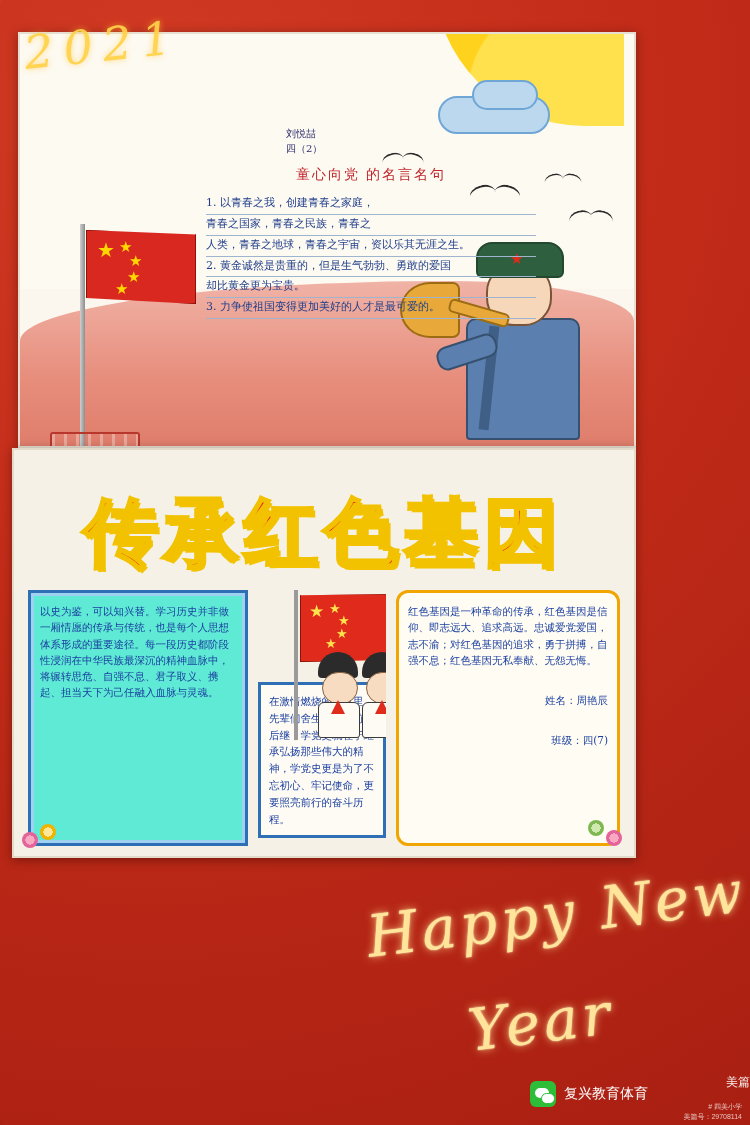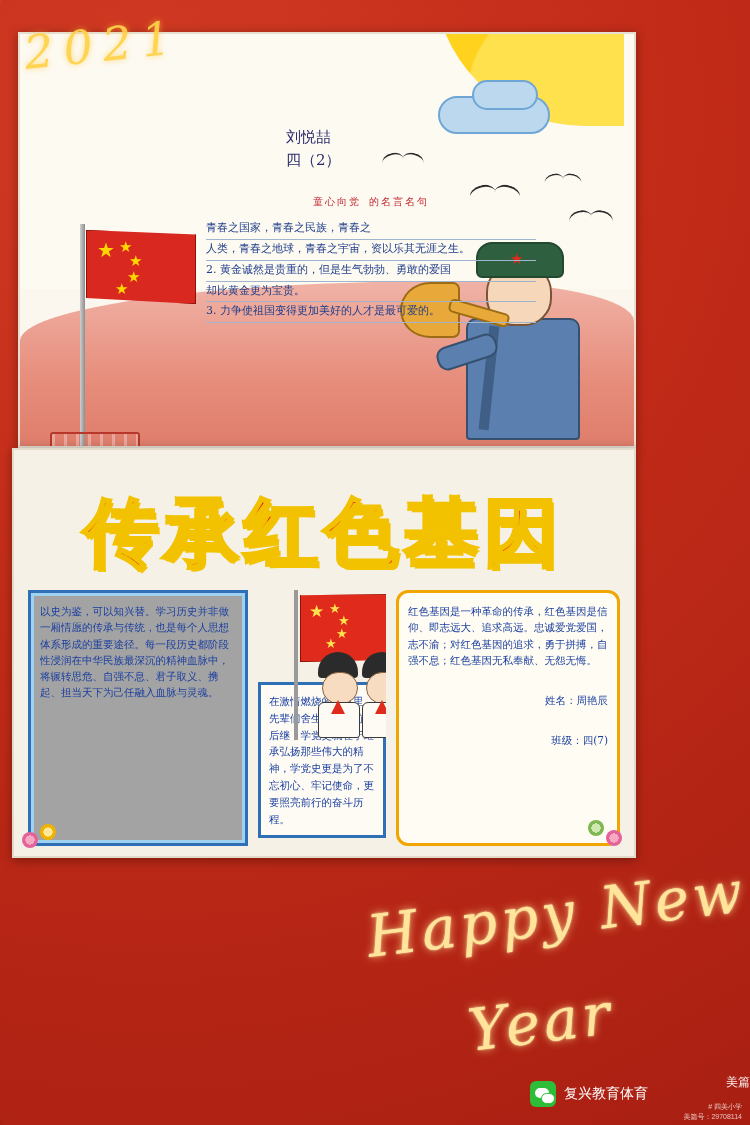--- a/index.html
+++ b/index.html
@@ -115,24 +115,24 @@
   .bg-strap{position:absolute;left:60px;top:96px;width:10px;height:104px;background:#3f5f86;transform:rotate(6deg);}
   .bg-arm{position:absolute;left:12px;top:110px;width:58px;height:20px;background:#5b7fae;border:2px solid #36516f;border-radius:10px;transform:rotate(-18deg);}
   .bugle{position:absolute;left:-24px;top:52px;width:104px;height:52px;}
   .bugle-bell{position:absolute;left:0;top:0;width:56px;height:52px;background:#e8a93a;border:2px solid #9c6c12;border-radius:50% 12% 12% 50%/50% 12% 12% 50%;}
   .bugle-tube{position:absolute;left:48px;top:24px;width:58px;height:10px;background:#e8a93a;border:2px solid #9c6c12;border-radius:5px;transform:rotate(16deg);}
 
   
   .p1-text{
     position:absolute;left:186px;top:92px;width:330px;
   }
-  .p1-name{font-family:"DejaVu Serif",serif;font-size:15px;color:#2b2b6b;text-align:left;margin-left:80px;line-height:1.5;}
+  .p1-name{font-family:"DejaVu Serif",serif;font-size:10px;color:#2b2b6b;text-align:left;margin-left:80px;line-height:1.5;}
   .p1-title{
-    text-align:center;font-family:Liberation Mono, monospace;font-size:10px;color:#c0272d;
-    margin-top:24px;letter-spacing:2px;
+    text-align:center;font-family:Liberation Sans, sans-serif;font-size:14px;color:#c0272d;
+    margin-top:10px;letter-spacing:2px;
   }
   .p1-lines{margin-top:10px;}
   .p1-line{
     font-family:"DejaVu Serif",serif;font-size:11px;color:#1f3d8a;
     border-bottom:1px solid #9fb4cf;
     padding:2px 0 3px 0;line-height:1.35;white-space:nowrap;overflow:hidden;
   }
 
   
   .photo2{
@@ -152,21 +152,21 @@
     color:#e3201a;
     -webkit-text-stroke:3px #f2c200;
     text-shadow:3px 3px 0 #f3c200, -1px -1px 0 #f3c200;
     white-space:nowrap;
   }
   .p2-cols{
     position:absolute;left:14px;top:140px;right:14px;bottom:10px;
     display:flex;gap:10px;
   }
   .card{
-    position:relative;background:#a3a3a3;
+    position:relative;background:#5eead4;
     border:3px solid #2f6fb5;
     padding:10px 9px;
     font-family:"DejaVu Serif",serif;
     font-size:10.5px;line-height:1.55;color:#1b3fa0;
     overflow:hidden;
   }
   .card.left{flex:0 0 196px;border-color:#2f6fb5;box-shadow:inset 0 0 0 3px #9fd2f0;}
   .card.mid{flex:1;border:none;background:transparent;padding:0;}
   .card.right{flex:0 0 200px;border:3px solid #f0a500;border-radius:12px;background:#fffdf3;}
   .mid-flagwrap{position:relative;height:86px;}
@@ -274,20 +274,21 @@
         <div class="bugle-bell"></div>
         <div class="bugle-tube"></div>
       </div>
     </div>
 
     <div class="p1-text">
       <div class="p1-name">刘悦喆</div>
       <div class="p1-name">四（2）</div>
       <div class="p1-title">童心向党 的名言名句</div>
       <div class="p1-lines">
+        <div class="p1-line">1. 以青春之我，创建青春之家庭，</div>
         <div class="p1-line">青春之国家，青春之民族，青春之</div>
         <div class="p1-line">人类，青春之地球，青春之宇宙，资以乐其无涯之生。</div>
         <div class="p1-line">2. 黄金诚然是贵重的，但是生气勃勃、勇敢的爱国</div>
         <div class="p1-line">却比黄金更为宝贵。</div>
         <div class="p1-line">3. 力争使祖国变得更加美好的人才是最可爱的。</div>
       </div>
     </div>
   </div>
 
   <div class="photo2">

